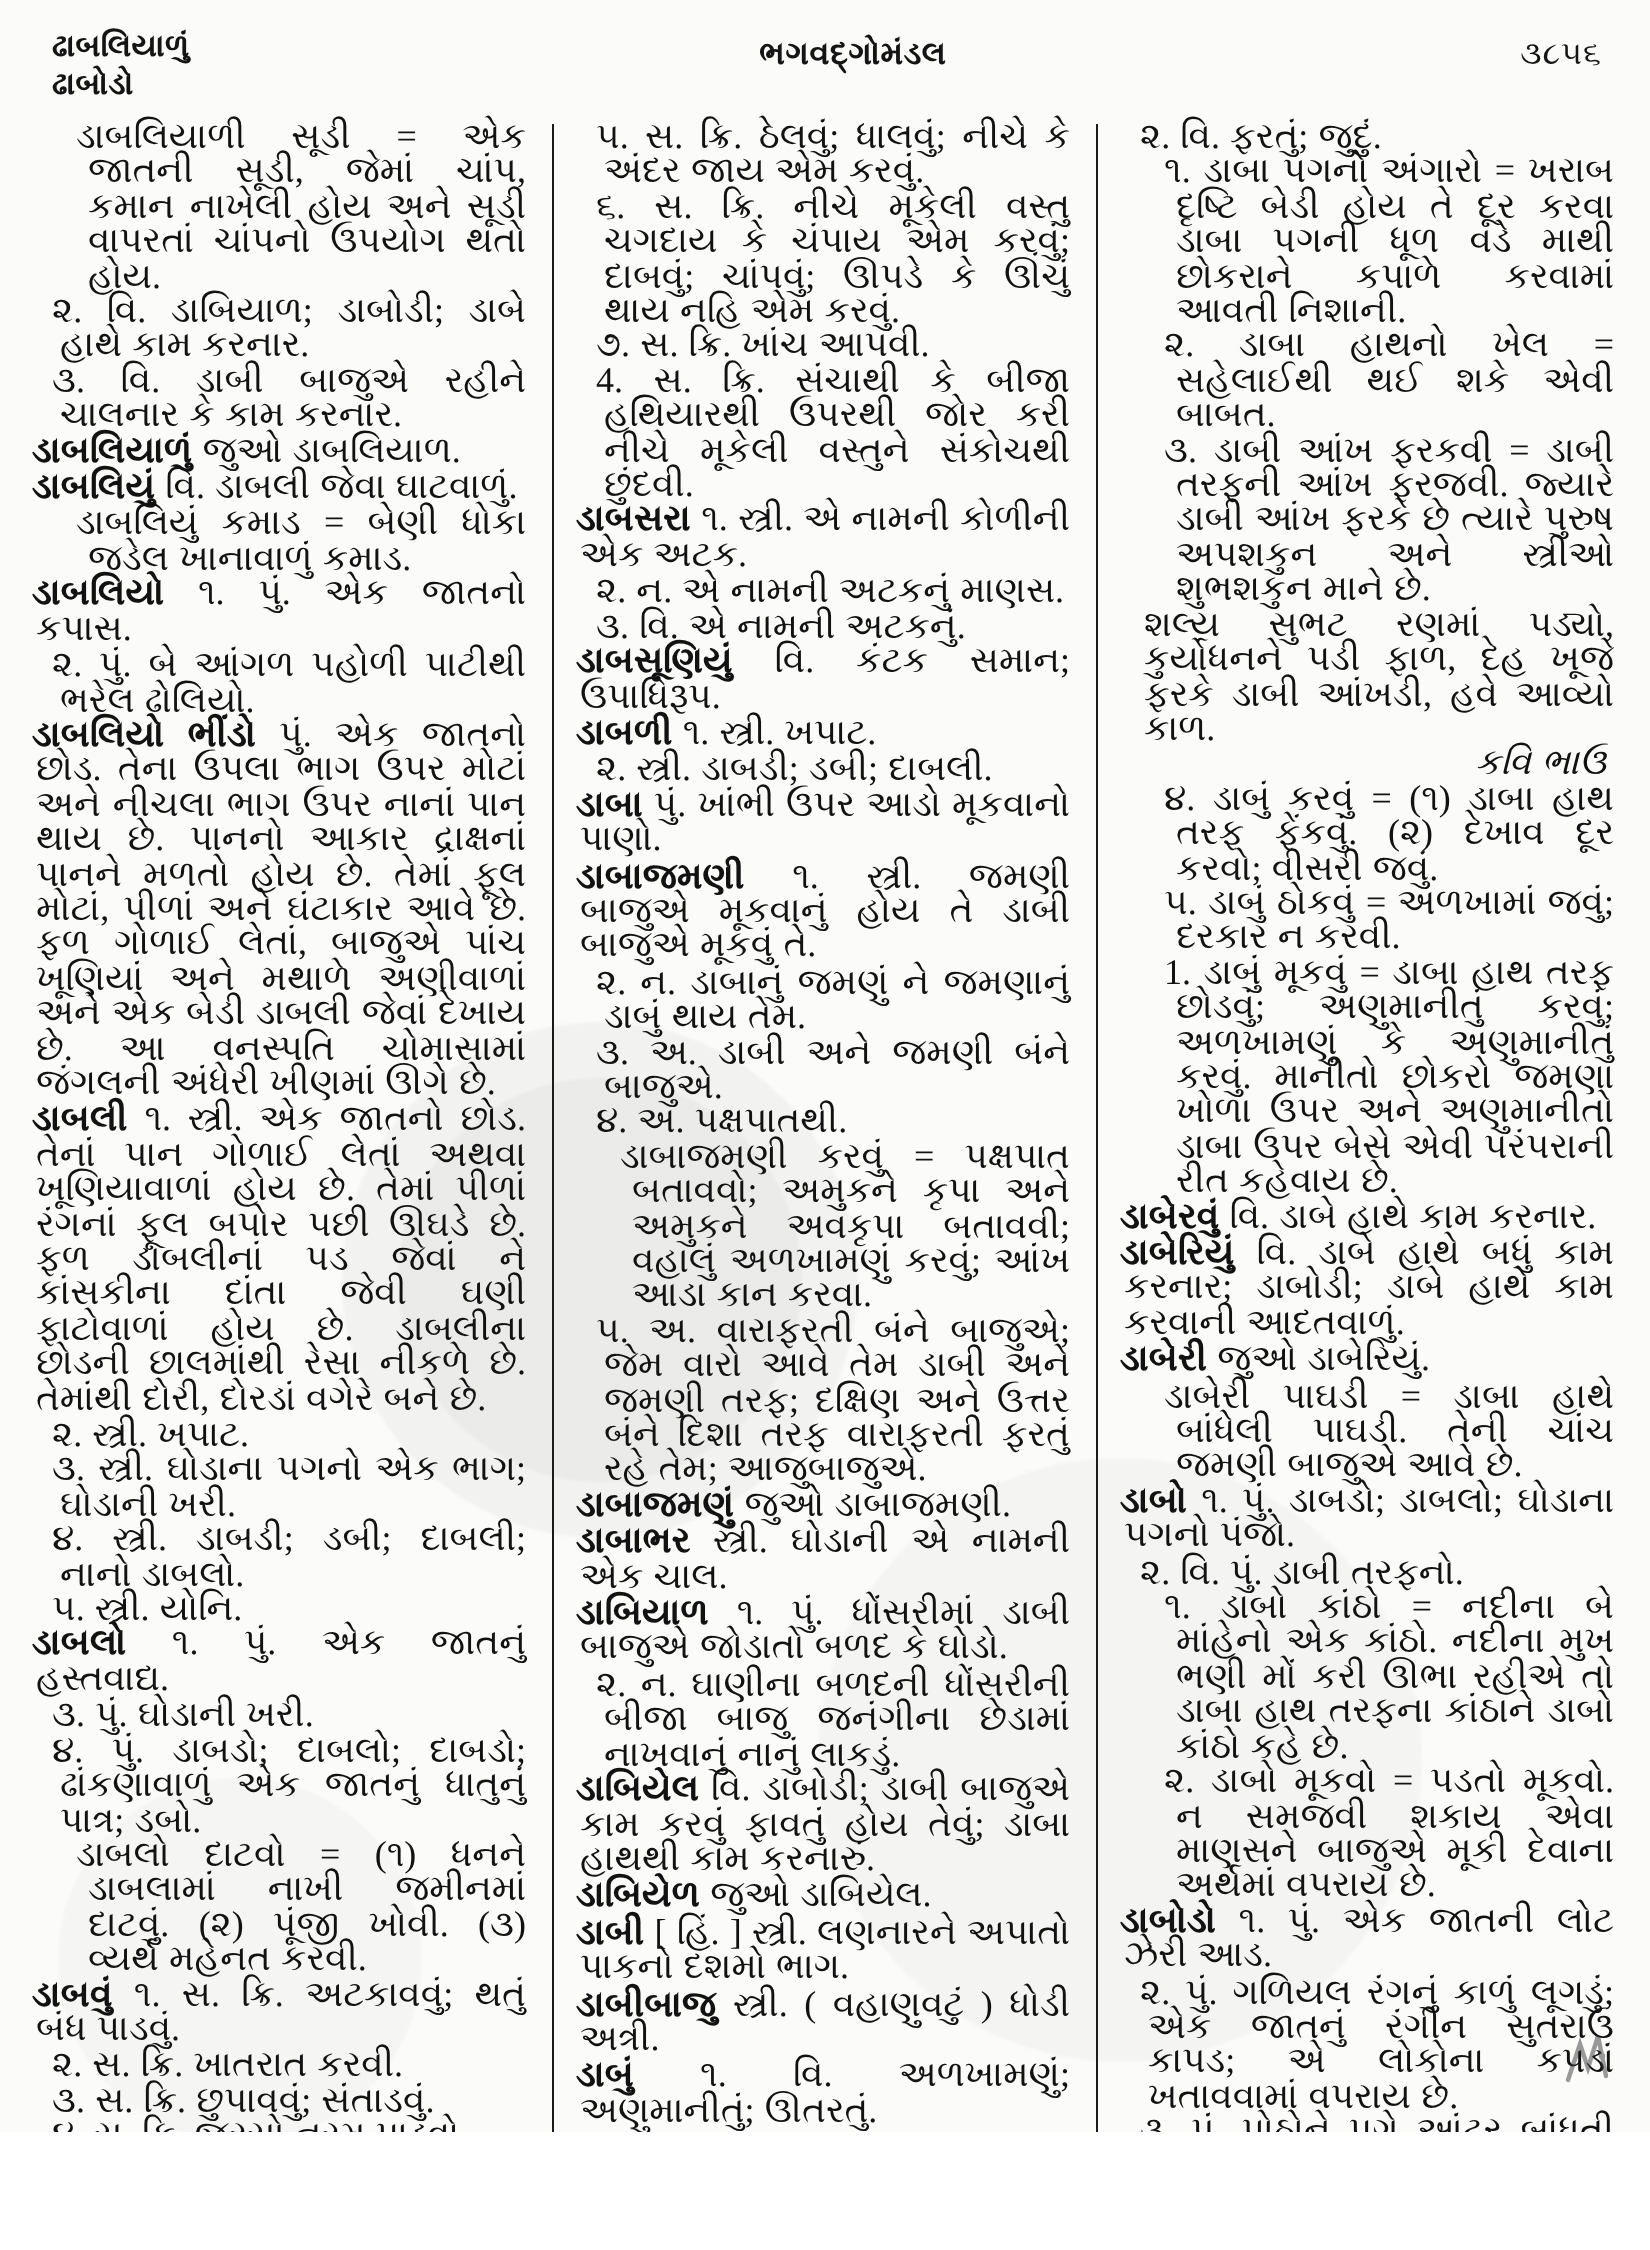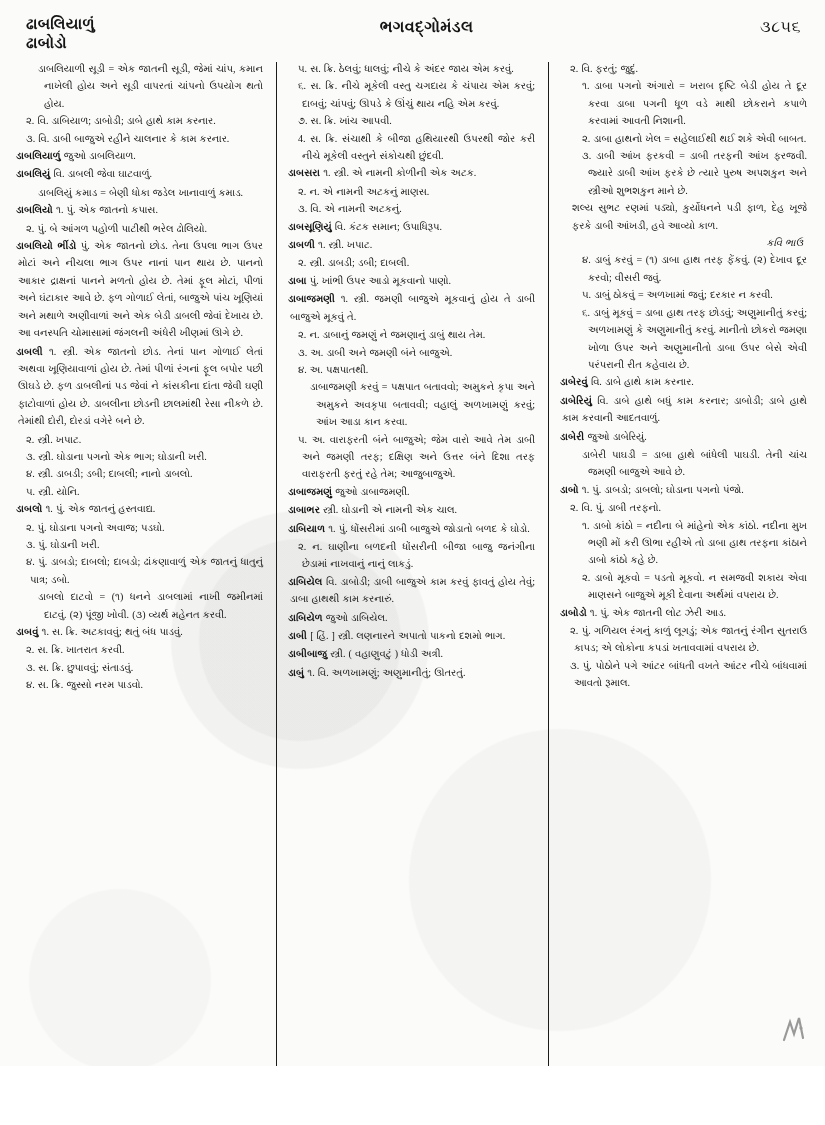--- a/index.html
+++ b/index.html
@@ -76,21 +76,21 @@
     width: 801px;
     height: 1055px;
     display: flex;
     flex-direction: row;
     align-items: stretch;
   }
   .col {
     width: 258px;
     box-sizing: border-box;
     padding: 2px 6px 0 4px;
-    font-size: 10px;
+    font-size: 18px;
     line-height: 17.4px;
     color: #121212;
     text-align: justify;
     text-justify: inter-word;
     word-spacing: 0.6px;
   }
   .rule {
     width: 1px;
     margin: 4px 7px 6px 7px;
     background: #1b1b1b;
@@ -163,21 +163,20 @@
         <p class="sub"><span>ડાબલિયું કમાડ = બેણી ધોકા જડેલ ખાનાવાળું કમાડ.</span></p>
         <p class="entry"><span class="headword">ડાબલિયો</span><span> ૧. પું. એક જાતનો કપાસ.</span></p>
         <p class="sense"><span>૨. પું. બે આંગળ પહોળી પાટીથી ભરેલ ઢોલિયો.</span></p>
         <p class="entry"><span class="headword">ડાબલિયો ભીંડો</span><span> પું. એક જાતનો છોડ. તેના ઉપલા ભાગ ઉપર મોટાં અને નીચલા ભાગ ઉપર નાનાં પાન થાય છે. પાનનો આકાર દ્રાક્ષનાં પાનને મળતો હોય છે. તેમાં ફૂલ મોટાં, પીળાં અને ઘંટાકાર આવે છે. ફળ ગોળાઈ લેતાં, બાજુએ પાંચ ખૂણિયાં અને મથાળે અણીવાળાં અને એક બેડી ડાબલી જેવાં દેખાય છે. આ વનસ્પતિ ચોમાસામાં જંગલની અંધેરી ખીણમાં ઊગે છે.</span></p>
         <p class="entry"><span class="headword">ડાબલી</span><span> ૧. સ્ત્રી. એક જાતનો છોડ. તેનાં પાન ગોળાઈ લેતાં અથવા ખૂણિયાવાળાં હોય છે. તેમાં પીળાં રંગનાં ફૂલ બપોર પછી ઊઘડે છે. ફળ ડાબલીનાં પડ જેવાં ને કાંસકીના દાંતા જેવી ઘણી ફાટોવાળાં હોય છે. ડાબલીના છોડની છાલમાંથી રેસા નીકળે છે. તેમાંથી દોરી, દોરડાં વગેરે બને છે.</span></p>
         <p class="sense"><span>૨. સ્ત્રી. ખપાટ.</span></p>
         <p class="sense"><span>૩. સ્ત્રી. ઘોડાના પગનો એક ભાગ; ઘોડાની ખરી.</span></p>
         <p class="sense"><span>૪. સ્ત્રી. ડાબડી; ડબી; દાબલી; નાનો ડાબલો.</span></p>
         <p class="sense"><span>૫. સ્ત્રી. યોનિ.</span></p>
         <p class="entry"><span class="headword">ડાબલો</span><span> ૧. પું. એક જાતનું હસ્તવાદ્ય.</span></p>
-        <p class="sense"><span>૨. પું. ઘોડાના પગનો અવાજ; પડઘો.</span></p>
         <p class="sense"><span>૩. પું. ઘોડાની ખરી.</span></p>
         <p class="sense"><span>૪. પું. ડાબડો; દાબલો; દાબડો; ઢાંકણાવાળું એક જાતનું ધાતુનું પાત્ર; ડબો.</span></p>
         <p class="sub"><span>ડાબલો દાટવો = (૧) ધનને ડાબલામાં નાખી જમીનમાં દાટવું. (૨) પૂંજી ખોવી. (૩) વ્યર્થ મહેનત કરવી.</span></p>
         <p class="entry"><span class="headword">ડાબવું</span><span> ૧. સ. ક્રિ. અટકાવવું; થતું બંધ પાડવું.</span></p>
         <p class="sense"><span>૨. સ. ક્રિ. ખાતરાત કરવી.</span></p>
         <p class="sense"><span>૩. સ. ક્રિ. છુપાવવું; સંતાડવું.</span></p>
         <p class="sense"><span>૪. સ. ક્રિ. જુસ્સો નરમ પાડવો.</span></p>
       </div>
     <div class="rule"></div>
     <div class="col" id="col-2">
@@ -211,21 +210,21 @@
     <div class="rule"></div>
     <div class="col" id="col-3">
         <p class="sense"><span>૨. વિ. ફરતું; જુદું.</span></p>
         <p class="sub"><span>૧. ડાબા પગનો અંગારો = ખરાબ દૃષ્ટિ બેડી હોય તે દૂર કરવા ડાબા પગની ધૂળ વડે માથી છોકરાને કપાળે કરવામાં આવતી નિશાની.</span></p>
         <p class="sub"><span>૨. ડાબા હાથનો ખેલ = સહેલાઈથી થઈ શકે એવી બાબત.</span></p>
         <p class="sub"><span>૩. ડાબી આંખ ફરકવી = ડાબી તરફની આંખ ફરજવી. જ્યારે ડાબી આંખ ફરકે છે ત્યારે પુરુષ અપશકુન અને સ્ત્રીઓ શુભશકુન માને છે.</span></p>
         <p class="cont"><span>શલ્ય સુભટ રણમાં પડ્યો, કુર્યોધનને પડી ફાળ, દેહ ખૂજે ફરકે ડાબી આંખડી, હવે આવ્યો કાળ.</span></p>
         <p class="attrib"><span>કવિ ભાઉ</span></p>
         <p class="sub"><span>૪. ડાબું કરવું = (૧) ડાબા હાથ તરફ ફેંકવું. (૨) દેખાવ દૂર કરવો; વીસરી જવું.</span></p>
         <p class="sub"><span>૫. ડાબું ઠોકવું = અળખામાં જવું; દરકાર ન કરવી.</span></p>
-        <p class="sub"><span>૬. ડાબું મૂકવું = ડાબા હાથ તરફ છોડવું; અણુમાનીતું કરવું; અળખામણું કે અણુમાનીતું કરવું. માનીતો છોકરો જમણા ખોળા ઉપર અને અણુમાનીતો ડાબા ઉપર બેસે એવી પરંપરાની રીત કહેવાય છે.</span></p>
+        <p class="sub"><span>1. ડાબું મૂકવું = ડાબા હાથ તરફ છોડવું; અણુમાનીતું કરવું; અળખામણું કે અણુમાનીતું કરવું. માનીતો છોકરો જમણા ખોળા ઉપર અને અણુમાનીતો ડાબા ઉપર બેસે એવી પરંપરાની રીત કહેવાય છે.</span></p>
         <p class="entry"><span class="headword">ડાબેરવું</span><span> વિ. ડાબે હાથે કામ કરનાર.</span></p>
         <p class="entry"><span class="headword">ડાબેરિયું</span><span> વિ. ડાબે હાથે બધું કામ કરનાર; ડાબોડી; ડાબે હાથે કામ કરવાની આદતવાળું.</span></p>
         <p class="entry"><span class="headword">ડાબેરી</span><span> જુઓ ડાબેરિયું.</span></p>
         <p class="sub"><span>ડાબેરી પાઘડી = ડાબા હાથે બાંધેલી પાઘડી. તેની ચાંચ જમણી બાજુએ આવે છે.</span></p>
         <p class="entry"><span class="headword">ડાબો</span><span> ૧. પું. ડાબડો; ડાબલો; ઘોડાના પગનો પંજો.</span></p>
         <p class="sense"><span>૨. વિ. પું. ડાબી તરફનો.</span></p>
         <p class="sub"><span>૧. ડાબો કાંઠો = નદીના બે માંહેનો એક કાંઠો. નદીના મુખ ભણી મોં કરી ઊભા રહીએ તો ડાબા હાથ તરફના કાંઠાને ડાબો કાંઠો કહે છે.</span></p>
         <p class="sub"><span>૨. ડાબો મૂકવો = પડતો મૂકવો. ન સમજવી શકાય એવા માણસને બાજુએ મૂકી દેવાના અર્થમાં વપરાય છે.</span></p>
         <p class="entry"><span class="headword">ડાબોડો</span><span> ૧. પું. એક જાતની લોટ ઝેરી આડ.</span></p>
         <p class="sense"><span>૨. પું. ગળિયલ રંગનું કાળું લૂગડું; એક જાતનું રંગીન સુતરાઉ કાપડ; એ લોકોના કપડાં ખતાવવામાં વપરાય છે.</span></p>

